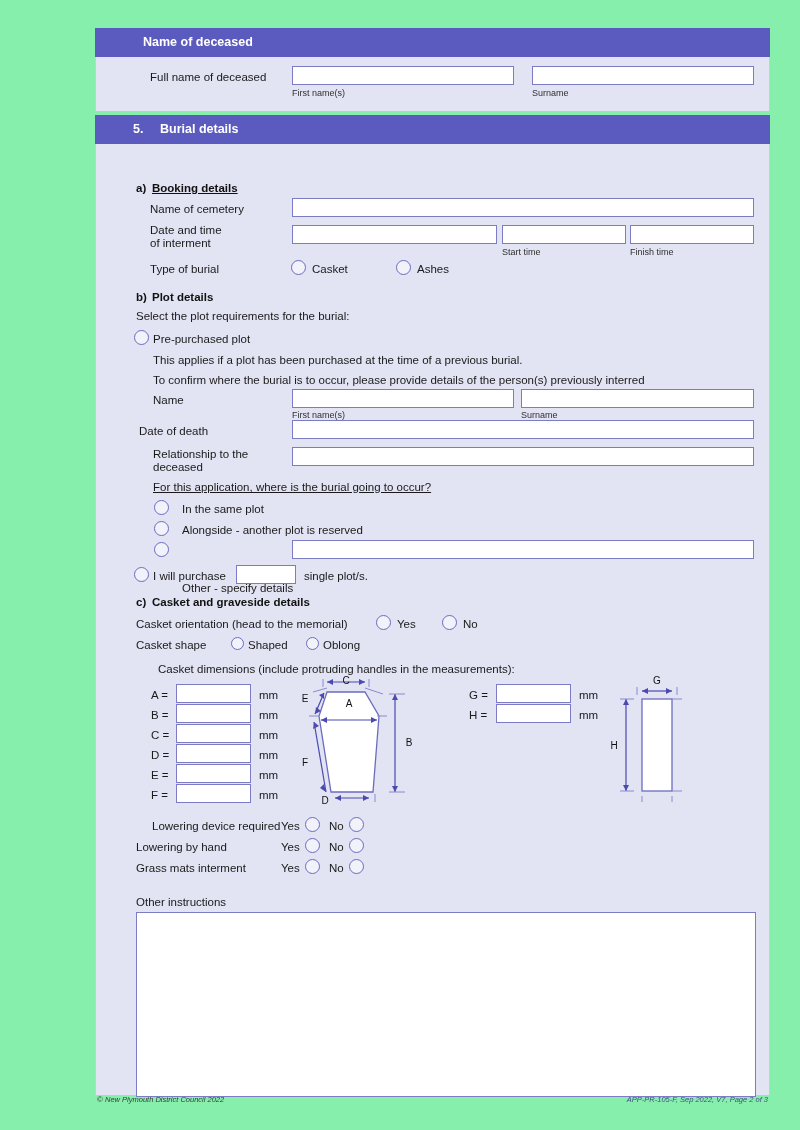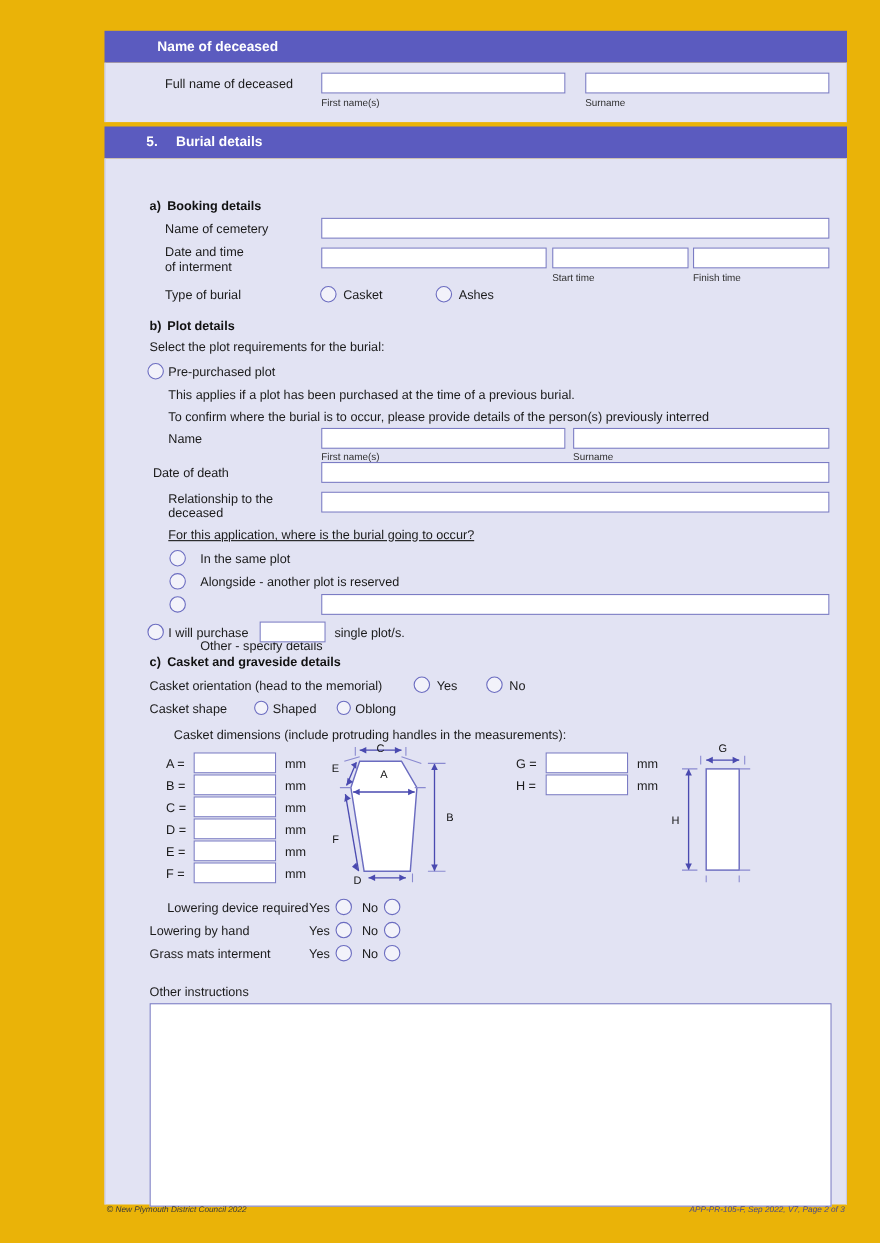--- a/index.html
+++ b/index.html
@@ -13,21 +13,21 @@
     font-family: "Liberation Sans", sans-serif;
     color: #1a1a1a;
     position: relative;
     overflow: hidden;
   }
 
   .page {
     position: absolute;
     left: 0; top: 0;
     width: 800px; height: 1130px;
-    background: #eab308;
+    background: #86efac;
   }
 
   
   .bar {
     background: #5b5bbf;
     color: #ffffff;
     font-weight: bold;
     font-size: 12.5px;
     height: 29px;
     line-height: 29px;
@@ -151,21 +151,21 @@
 
   <div class="abs" style="left:95px; top:115px; width:675px;">
     <div class="bar numbered">
       <span class="bar-num">5.</span>
       <span class="bar-title">Burial details</span>
     </div>
 
     <div class="panel" style="height:951px;">
 
       <div class="hdr-sub abs" style="left:40px; top:38px;">a)</div>
-      <div class="hdr-sub abs" style="left:56px; top:38px;">Booking details</div>
+      <div class="hdr-sub abs" style="left:56px; top:38px;text-decoration:underline;">Booking details</div>
 
       <div class="lbl abs" style="left:54px; top:58px;">Name of cemetery</div>
       <input class="inp" type="text" style="left: 196px; top: 54px; width: 462px;" value="">
 
       <div class="lbl abs" style="left:54px; top:79px;">Date and time</div>
       <div class="lbl abs" style="left:54px; top:92px;">of interment</div>
 
       <input class="inp" type="text" style="left: 196px; top: 81px; width: 205px;" value="">
       <input class="inp" type="text" style="left: 406px; top: 81px; width: 124px;" value="">
       <div class="lbl-sm abs" style="left:406px; top:103px;">Start time</div>

